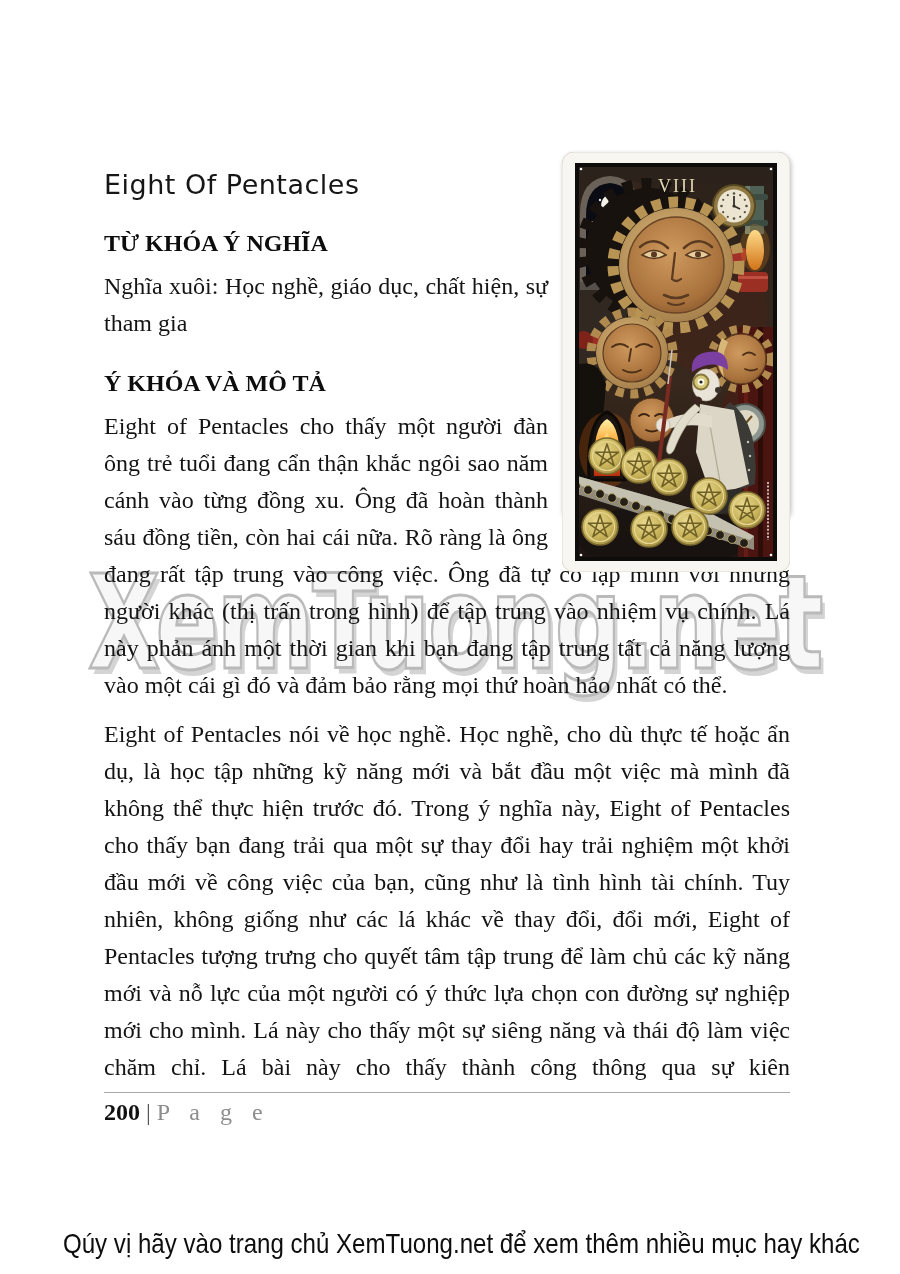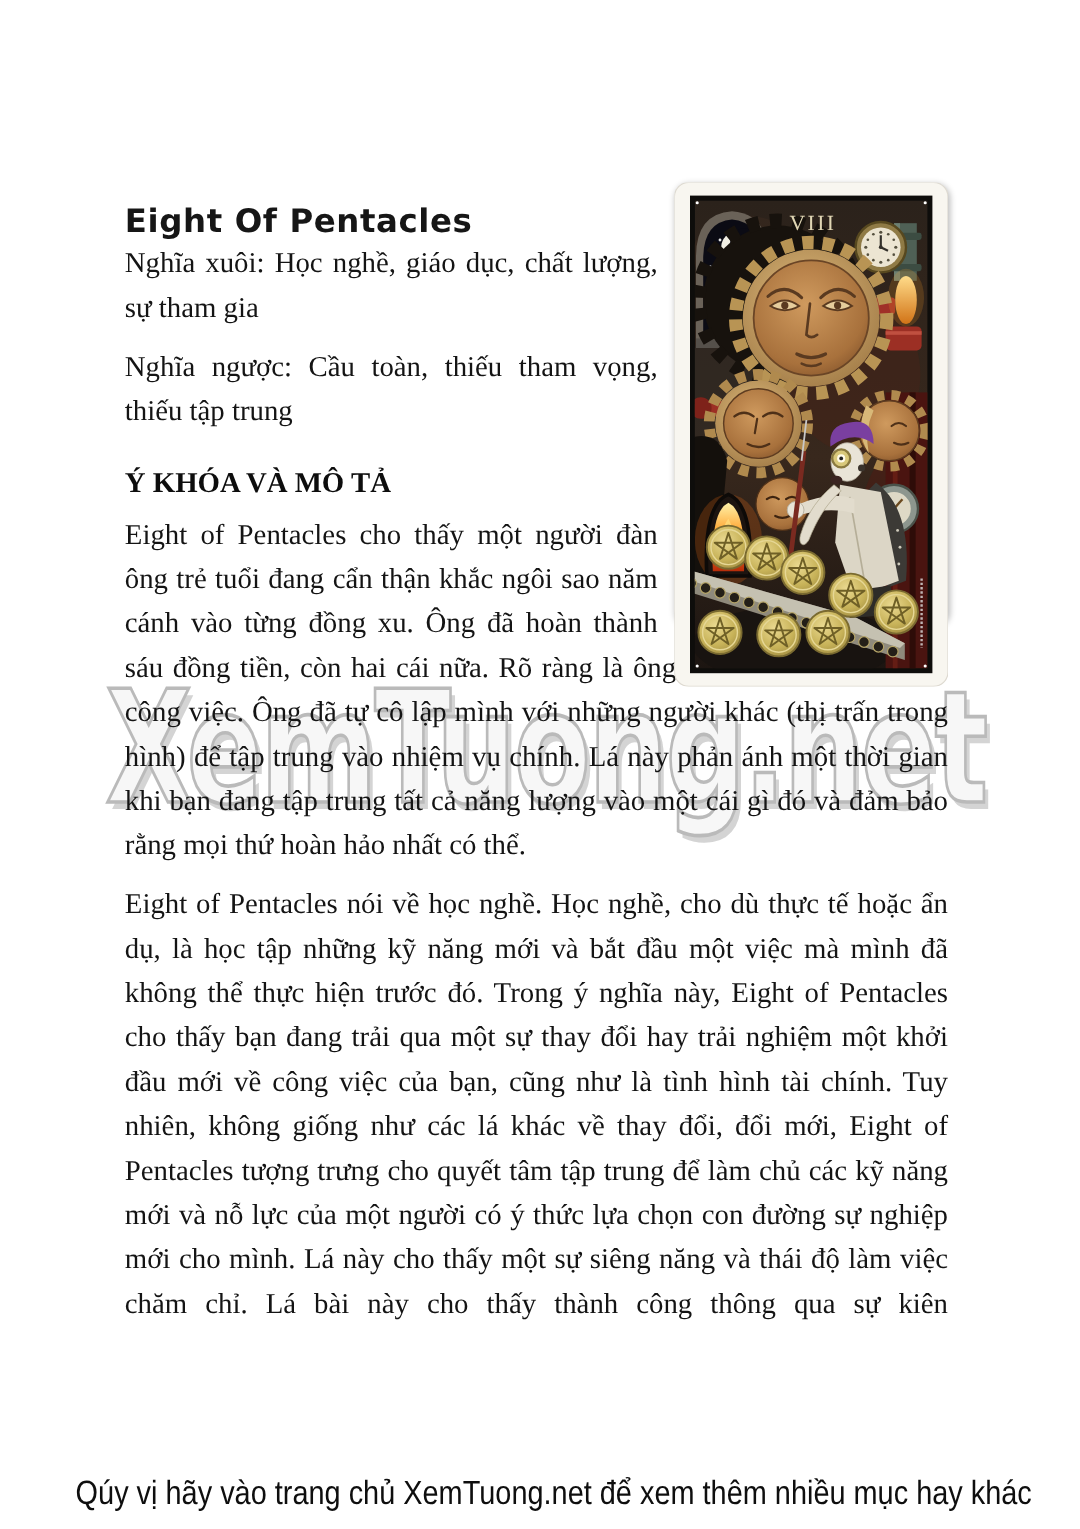--- a/index.html
+++ b/index.html
@@ -7,21 +7,21 @@
         font-family:"Liberation Serif",serif;color:#111;}
   
   .watermark{position:absolute;left:88px;top:558px;z-index:0;white-space:nowrap;
     font-family:"DejaVu Sans",sans-serif;font-weight:bold;font-size:130px;line-height:1;
     color:#f7f7f7;-webkit-text-stroke:3px #b7b7b7;
     text-shadow:5px 6px 0 #d2d2d2;
     transform:scaleX(0.72);transform-origin:left center;letter-spacing:-3px;opacity:.95;}
   .content{position:absolute;left:104px;right:110px;top:150px;z-index:1;}
   .card-wrap{float:right;width:228px;height:368px;margin:2px 0 0 14px;position:relative;
     border-radius:12px;box-shadow:1px 2px 5px rgba(0,0,0,.28);}
-  h1.title{font-family:"DejaVu Sans",sans-serif;font-weight:bold;font-size:27px;line-height:34px;
+  h1.title{font-family:"DejaVu Sans",sans-serif;font-weight:normal;font-size:27px;line-height:34px;
     margin:18px 0 0 0;color:#161616;letter-spacing:.5px;}
   h2.hd{font-family:"Liberation Serif",serif;font-weight:bold;font-size:24px;line-height:30px;
     margin:26px 0 10px 0;color:#0d0d0d;}
   p.body{font-size:24px;line-height:37px;text-align:justify;margin:0 0 12px 0;color:#141414;}
   p.justify-last{text-align-last:justify;margin-bottom:12px;}
   .page-footer{position:absolute;left:104px;right:110px;top:1092px;z-index:1;
     border-top:1px solid #a8a8a8;padding-top:6px;font-size:24px;}
   .page-footer .num{font-weight:bold;color:#111;}
   .page-footer .sep{color:#555;padding:0 6px;}
   .page-footer .word{color:#8d8d8d;letter-spacing:7px;}
@@ -286,25 +286,28 @@
           <circle cx="19" cy="403" r="1.3"></circle>
             <circle cx="209" cy="403" r="1.3"></circle>
         </g>
 
         <text x="96" y="40" font-family="Liberation Serif, serif" font-size="18" letter-spacing="2" fill="#e0d6b4">VIII</text>
       </svg>
     </div>
 
     <h1 class="title">Eight Of Pentacles</h1>
 
-    <p class="body">Nghĩa xuôi: Học nghề, giáo dục, chất lượng, sự tham gia</p>
-    <p class="body">Nghĩa ngược: Cầu toàn, thiếu tham vọng, thiếu tập trung</p>
+    <h2 class="hd">TỪ KHÓA Ý NGHĨA</h2>
+    <p class="body">Nghĩa xuôi: Học nghề, giáo dục, chất hiện, sự tham gia</p>
 
     <h2 class="hd">Ý KHÓA VÀ MÔ TẢ</h2>
     <p class="body">Eight of Pentacles cho thấy một người đàn ông trẻ tuổi đang cẩn thận khắc ngôi sao năm cánh vào từng đồng xu. Ông đã hoàn thành sáu đồng tiền, còn hai cái nữa. Rõ ràng là ông đang rất tập trung vào công việc. Ông đã tự cô lập mình với những người khác (thị trấn trong hình) để tập trung vào nhiệm vụ chính. Lá này phản ánh một thời gian khi bạn đang tập trung tất cả năng lượng vào một cái gì đó và đảm bảo rằng mọi thứ hoàn hảo nhất có thể.</p>
 
     <p class="body justify-last">Eight of Pentacles nói về học nghề. Học nghề, cho dù thực tế hoặc ẩn dụ, là học tập những kỹ năng mới và bắt đầu một việc mà mình đã không thể thực hiện trước đó. Trong ý nghĩa này, Eight of Pentacles cho thấy bạn đang trải qua một sự thay đổi hay trải nghiệm một khởi đầu mới về công việc của bạn, cũng như là tình hình tài chính. Tuy nhiên, không giống như các lá khác về thay đổi, đổi mới, Eight of Pentacles tượng trưng cho quyết tâm tập trung để làm chủ các kỹ năng mới và nỗ lực của một người có ý thức lựa chọn con đường sự nghiệp mới cho mình. Lá này cho thấy một sự siêng năng và thái độ làm việc chăm chỉ. Lá bài này cho thấy thành công thông qua sự kiên</p>
   </div>
 
+  <div class="page-footer">
+    <span class="num">200</span><span class="sep">|</span><span class="word">P a g e</span>
+  </div>
 
   <div class="banner">Qúy vị hãy vào trang chủ XemTuong.net để xem thêm nhiều mục hay khác</div>
 
 </div>
 
 </body></html>

